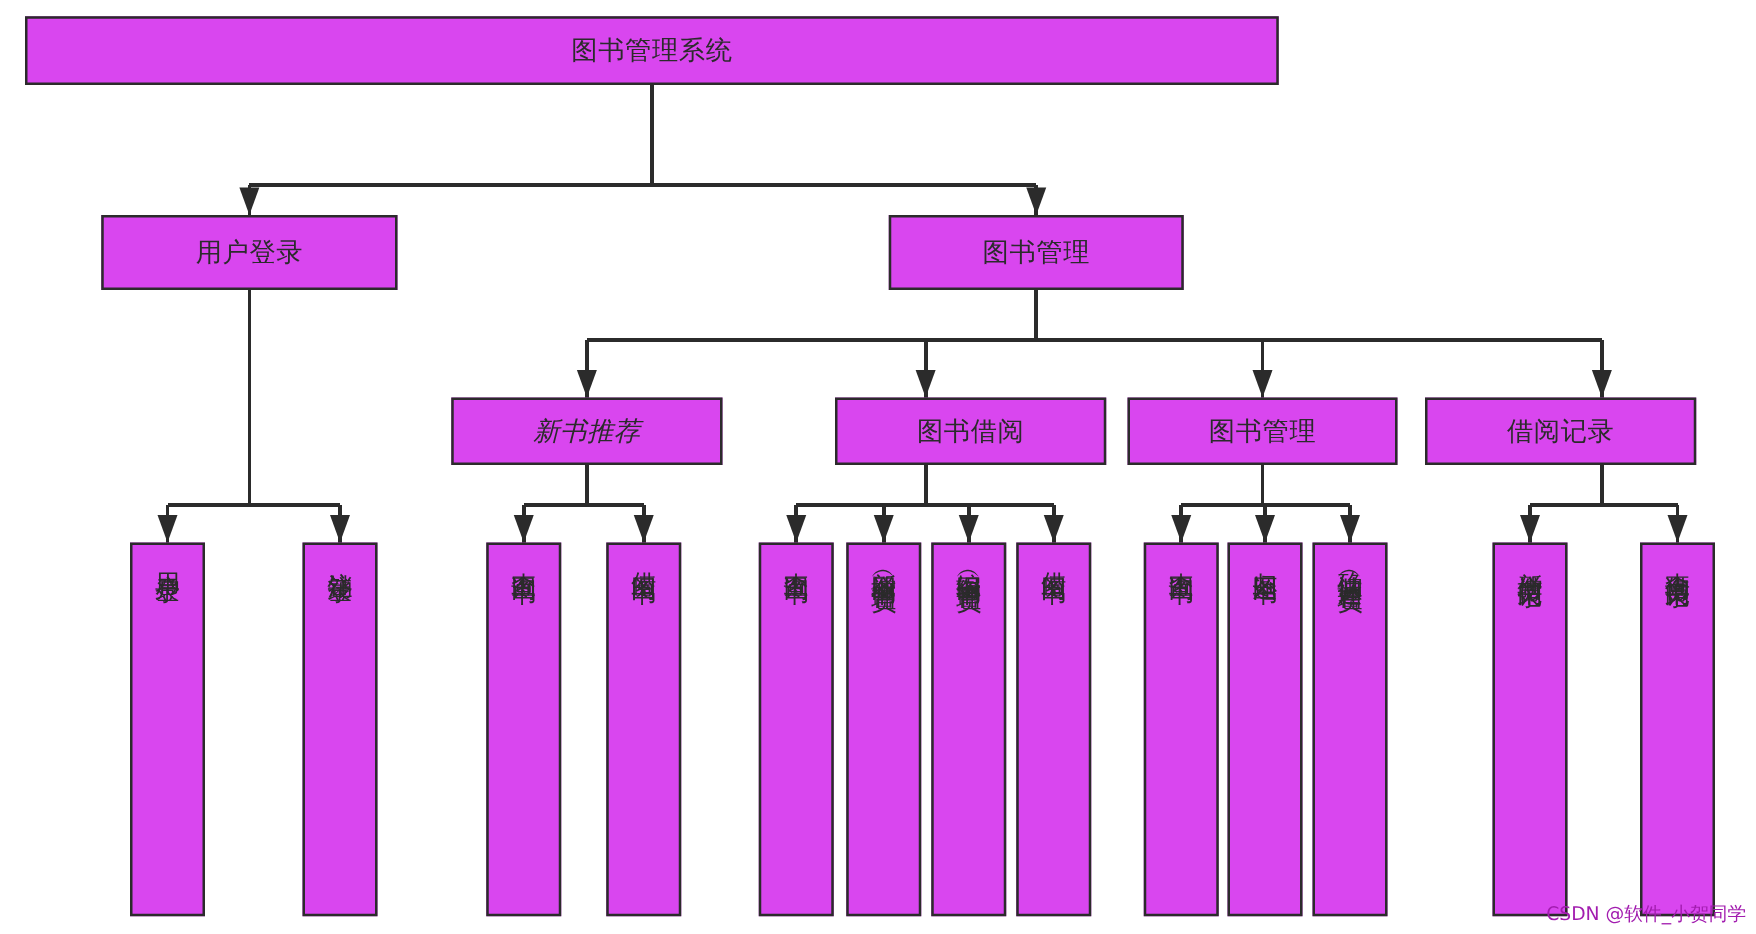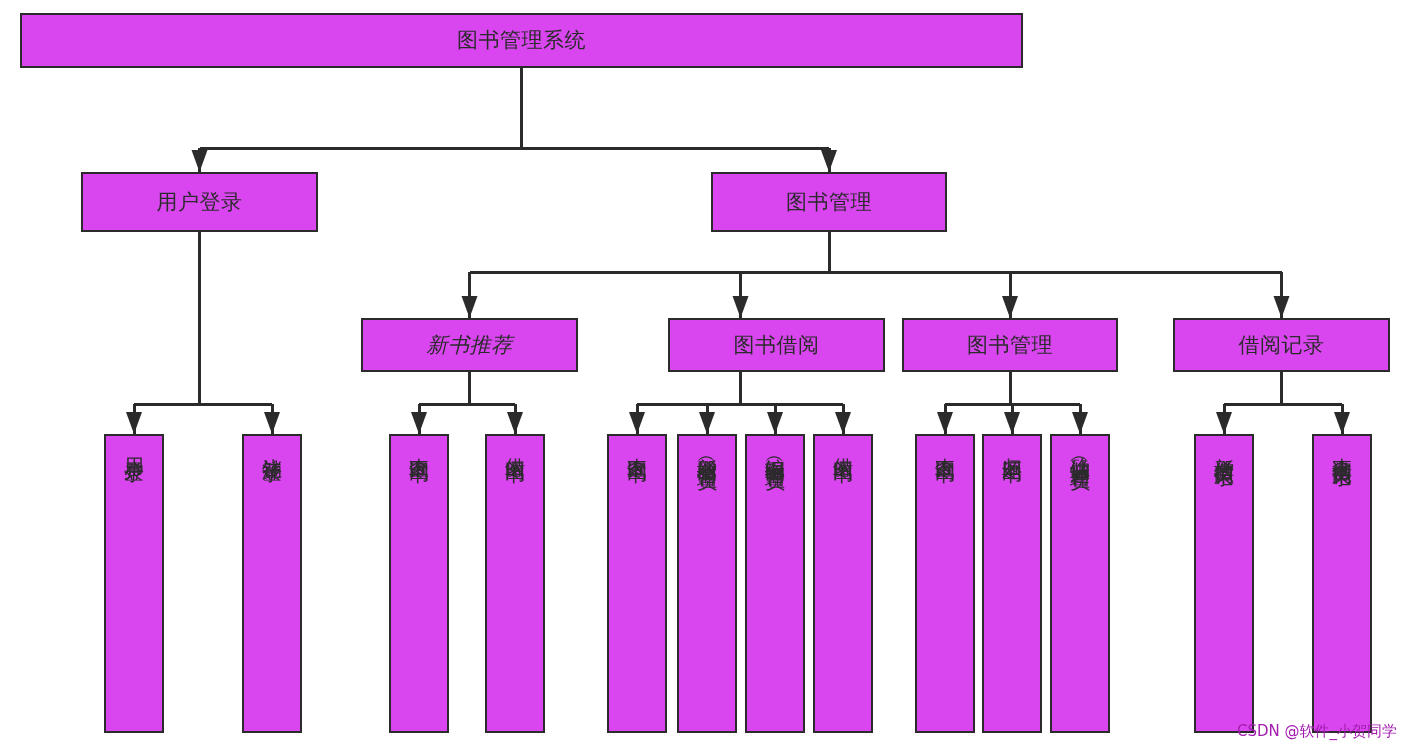--- a/index.html
+++ b/index.html
@@ -133,21 +133,21 @@
       </div>
       <div class="node" style="left: 361px; top: 318px; width: 217px; height: 54px; font-style: italic;">
         <span class="lbl">新书推荐</span>
       </div>
       <div class="node" style="left: 632px; top: 318px; width: 217px; height: 54px; margin-left: 36px;">
         <span class="lbl">图书借阅</span>
       </div>
       <div class="node" style="left: 902px; top: 318px; width: 216px; height: 54px;">
         <span class="lbl">图书管理</span>
       </div>
-      <div class="node" style="left: 1173px; top: 318px; width: 217px; height: 54px;">
+      <div class="node" style="left: 1140px; top: 318px; width: 217px; height: 54px;">
         <span class="lbl">借阅记录</span>
       </div>
       <div class="node vert" style="left: 104px; top: 434px; width: 60px; height: 299px;">
         <span class="lbl">用户登录</span>
       </div>
       <div class="node vert" style="left: 242px; top: 434px; width: 60px; height: 299px;">
         <span class="lbl">注销登录</span>
       </div>
       <div class="node vert" style="left: 389px; top: 434px; width: 60px; height: 299px;">
         <span class="lbl">查询图书</span>

